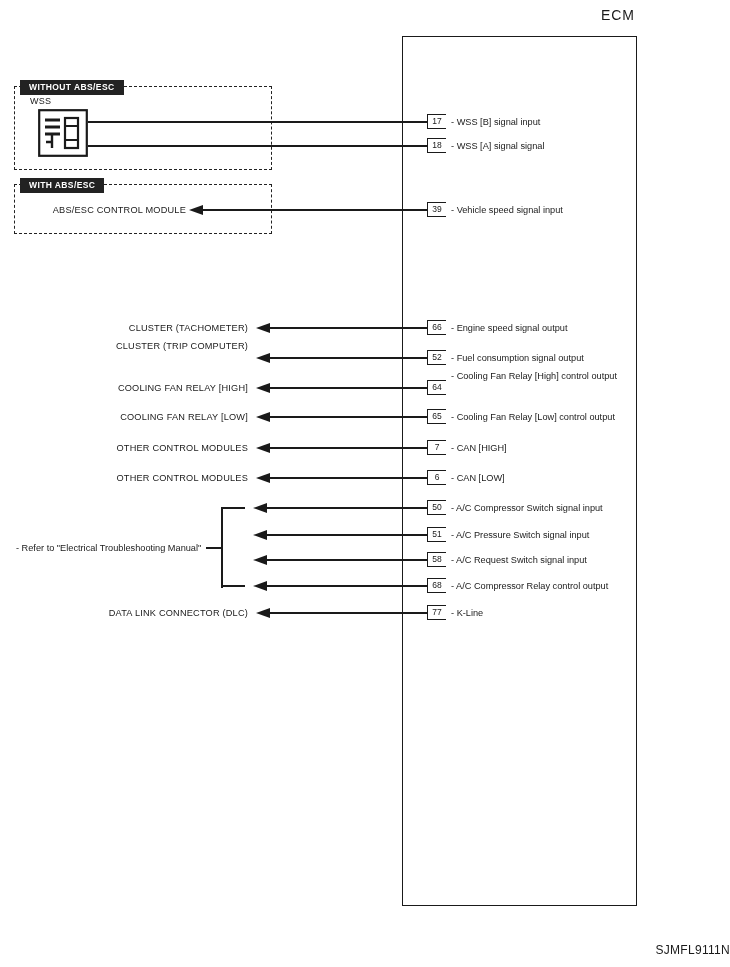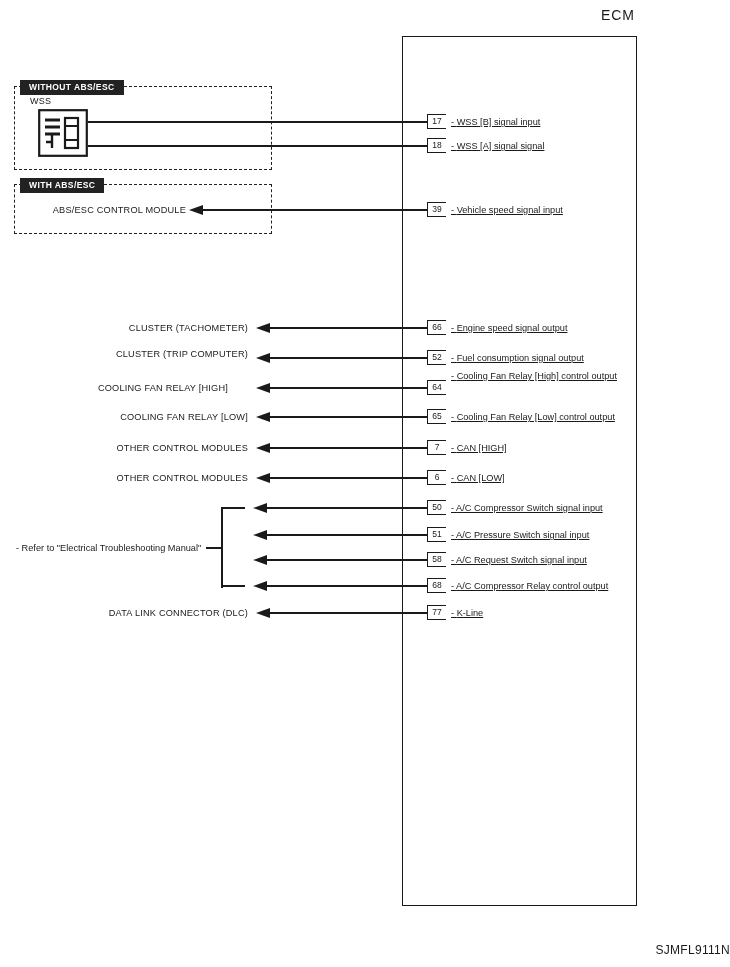--- a/index.html
+++ b/index.html
@@ -18,21 +18,21 @@
   .sensor-label{position:absolute;font-size:9px;letter-spacing:.3px;}
 
   .line{position:absolute;height:2px;background:#1a1a1a;}
   .vline{position:absolute;width:2px;background:#1a1a1a;}
   .arrow-left{position:absolute;width:0;height:0;border-top:5px solid transparent;
     border-bottom:5px solid transparent;border-right:14px solid #1a1a1a;}
 
   .pinbox{position:absolute;left:427px;width:18px;height:13px;box-sizing:content-box;
     border:1.4px solid #1a1a1a;border-right:none;background:#fff;
     font-size:8.5px;line-height:13px;text-align:center;}
-  .pinlabel{position:absolute;left:451px;font-size:9.2px;line-height:12px;white-space:nowrap;text-decoration:underline;}
+  .pinlabel{position:absolute;left:451px;font-size:9.2px;line-height:12px;white-space:nowrap;}
   .pinlabel::before{content:"- ";}
 
   .src{position:absolute;font-size:9.2px;line-height:12px;white-space:nowrap;text-align:right;
     letter-spacing:.2px;}
 
   .note{position:absolute;font-size:9.2px;line-height:12px;white-space:nowrap;}
   .figcode{position:absolute;right:0;top:943px;font-size:12px;letter-spacing:.3px;}
 </style>
 </head>
 <body>
@@ -69,27 +69,27 @@
   <div class="line" style="left:202px;top:209px;width:225px"></div>
   <div class="pinbox" style="top:202px">39</div>
   <div class="pinlabel" style="top:204px">Vehicle speed signal input</div>
 
   <div class="src" style="right:482px;top:322px">CLUSTER (TACHOMETER)</div>
   <div class="arrow-left" style="left:256px;top:323px"></div>
   <div class="line" style="left:269px;top:327px;width:158px"></div>
   <div class="pinbox" style="top:320px">66</div>
   <div class="pinlabel" style="top:322px">Engine speed signal output</div>
 
-  <div class="src" style="right:482px;top:348px">CLUSTER (TRIP COMPUTER)</div>
+  <div class="src" style="right:482px;top:340px">CLUSTER (TRIP COMPUTER)</div>
   <div class="arrow-left" style="left:256px;top:353px"></div>
   <div class="line" style="left:269px;top:357px;width:158px"></div>
   <div class="pinbox" style="top:350px">52</div>
   <div class="pinlabel" style="top:352px">Fuel consumption signal output</div>
 
-  <div class="src" style="right:502px;top:382px">COOLING FAN RELAY [HIGH]</div>
+  <div class="src" style="right:482px;top:382px">COOLING FAN RELAY [HIGH]</div>
   <div class="arrow-left" style="left:256px;top:383px"></div>
   <div class="line" style="left:269px;top:387px;width:158px"></div>
   <div class="pinbox" style="top:380px">64</div>
   <div class="pinlabel" style="top:370px">Cooling Fan Relay [High] control output</div>
 
   <div class="src" style="right:482px;top:411px">COOLING FAN RELAY [LOW]</div>
   <div class="arrow-left" style="left:256px;top:412px"></div>
   <div class="line" style="left:269px;top:416px;width:158px"></div>
   <div class="pinbox" style="top:409px">65</div>
   <div class="pinlabel" style="top:411px">Cooling Fan Relay [Low] control output</div>

